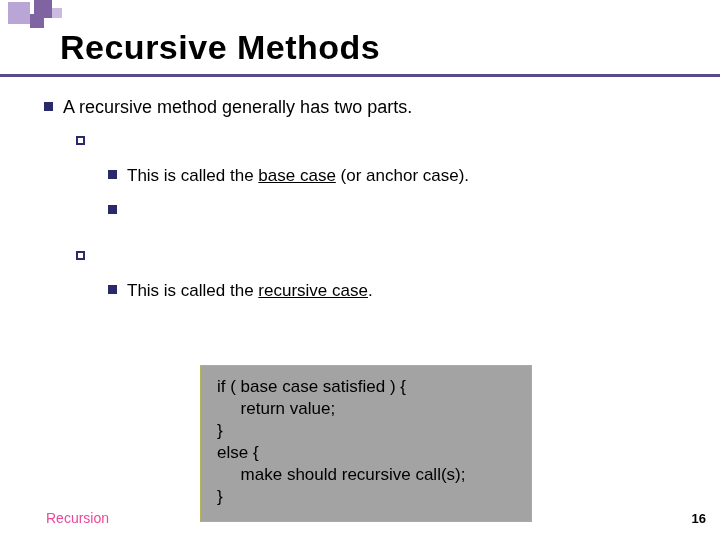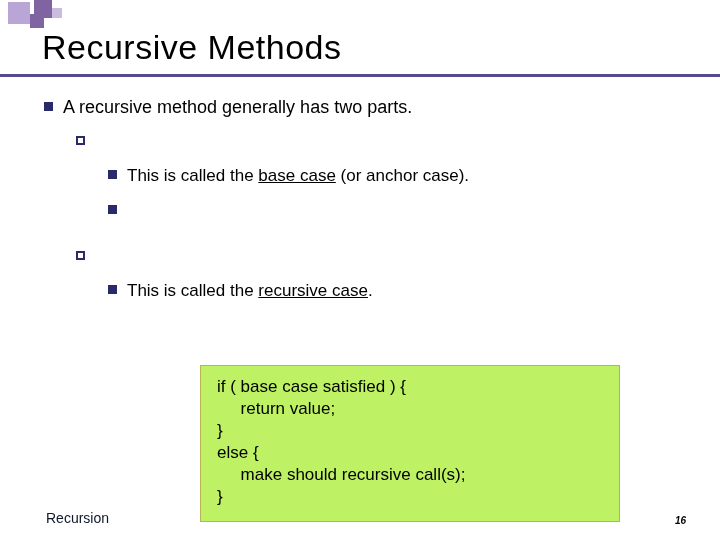--- a/index.html
+++ b/index.html
@@ -7,48 +7,48 @@
   .slide { position: relative; width: 720px; height: 540px; overflow: hidden; }
 
   
   .deco { position: absolute; top: 0; left: 0; width: 120px; height: 40px; }
   .sq { position: absolute; background: #8064A2; }
   .sq.a { width: 22px; height: 22px; top: 2px; left: 8px; background:#B9A6D6; }
   .sq.b { width: 18px; height: 18px; top: 0px; left: 34px; }
   .sq.c { width: 14px; height: 14px; top: 14px; left: 30px; }
   .sq.d { width: 10px; height: 10px; top: 8px; left: 52px; background:#C9BCE0; }
 
-  .title { position: absolute; top: 28px; left: 42px; font-size: 34px; font-weight: normal; letter-spacing: 0.5px; }
+  .title { position: absolute; top: 28px; left: 60px; font-size: 34px; font-weight: bold; letter-spacing: 0.5px; }
   .rule  { position: absolute; top: 74px; left: 0; width: 720px; height: 3px; background: linear-gradient(#5A4A8A,#5A4A8A); }
 
   .body { position: absolute; top: 90px; left: 44px; right: 20px; font-size: 20px; line-height: 1.25; }
 
   .bul-n  { width: 9px; height: 9px; background: #2A2A6A; display:inline-block; margin-right: 10px; vertical-align: 2px; }
   .bul-o  { width: 9px; height: 9px; border: 2px solid #2A2A6A; display:inline-block; margin-right: 10px; vertical-align: 1px; }
 
   .lvl1 { margin: 6px 0 10px 0; font-size: 18px; }
   .lvl2 { margin: 6px 0 2px 32px; font-size: 18px; }
   .lvl3 { margin: 14px 0 2px 64px; font-size: 17px; }
 
   .u { text-decoration: underline; }
 
   .codebox {
     position: absolute;
     left: 200px; top: 365px;
-    width: 420px;
+    width: 332px;
     border: 1px solid #b8b35a;
-    background: #bef264;
+    background: #a3a3a3;
     padding: 10px 24px 12px 16px;
     font-size: 17px;
     line-height: 1.3;
   }
   .codebox div { white-space: pre; }
 
-  .footer-left { position: absolute; left: 46px; bottom: 14px; font-size: 14px; color:#0f172a; }
-  .footer-right { position: absolute; right: 34px; bottom: 14px; font-size: 10px; font-weight: bold; font-style: italic; }
+  .footer-left { position: absolute; left: 46px; bottom: 14px; font-size: 14px; color:#ec4899; }
+  .footer-right { position: absolute; right: 14px; bottom: 14px; font-size: 13px; font-weight: bold; }
 </style>
 </head>
 <body>
 
 <div class="slide">
 
   <div class="deco">
     <span class="sq a"></span>
     <span class="sq b"></span>
     <span class="sq c"></span>

